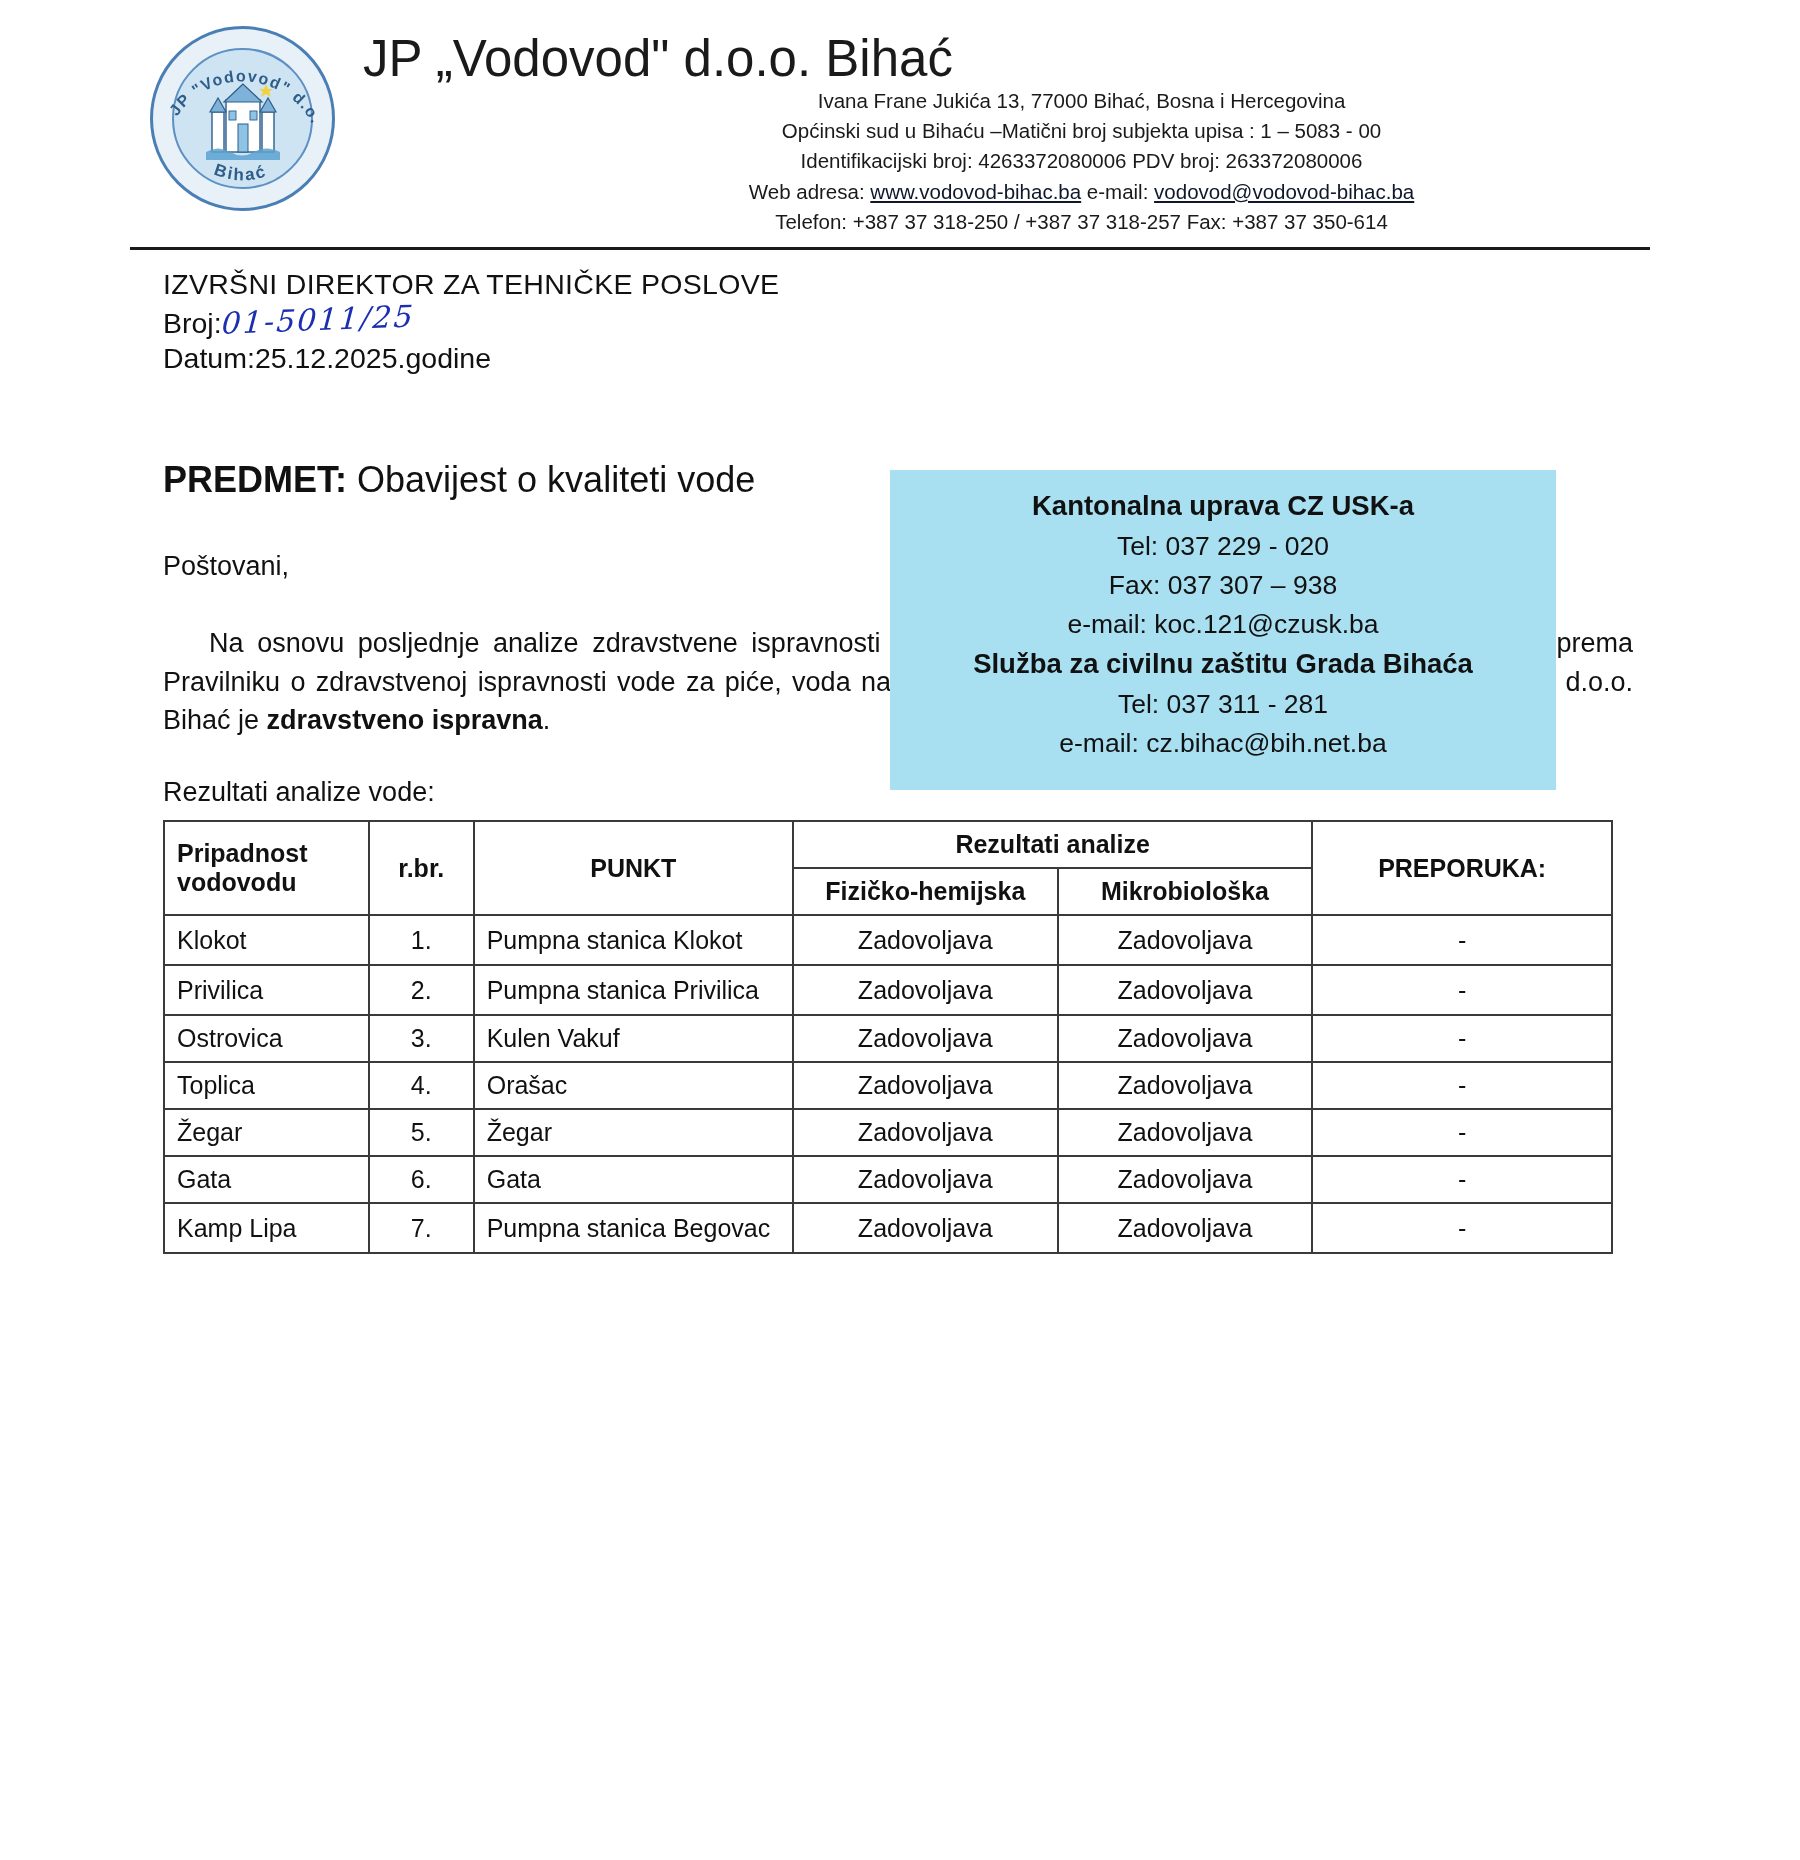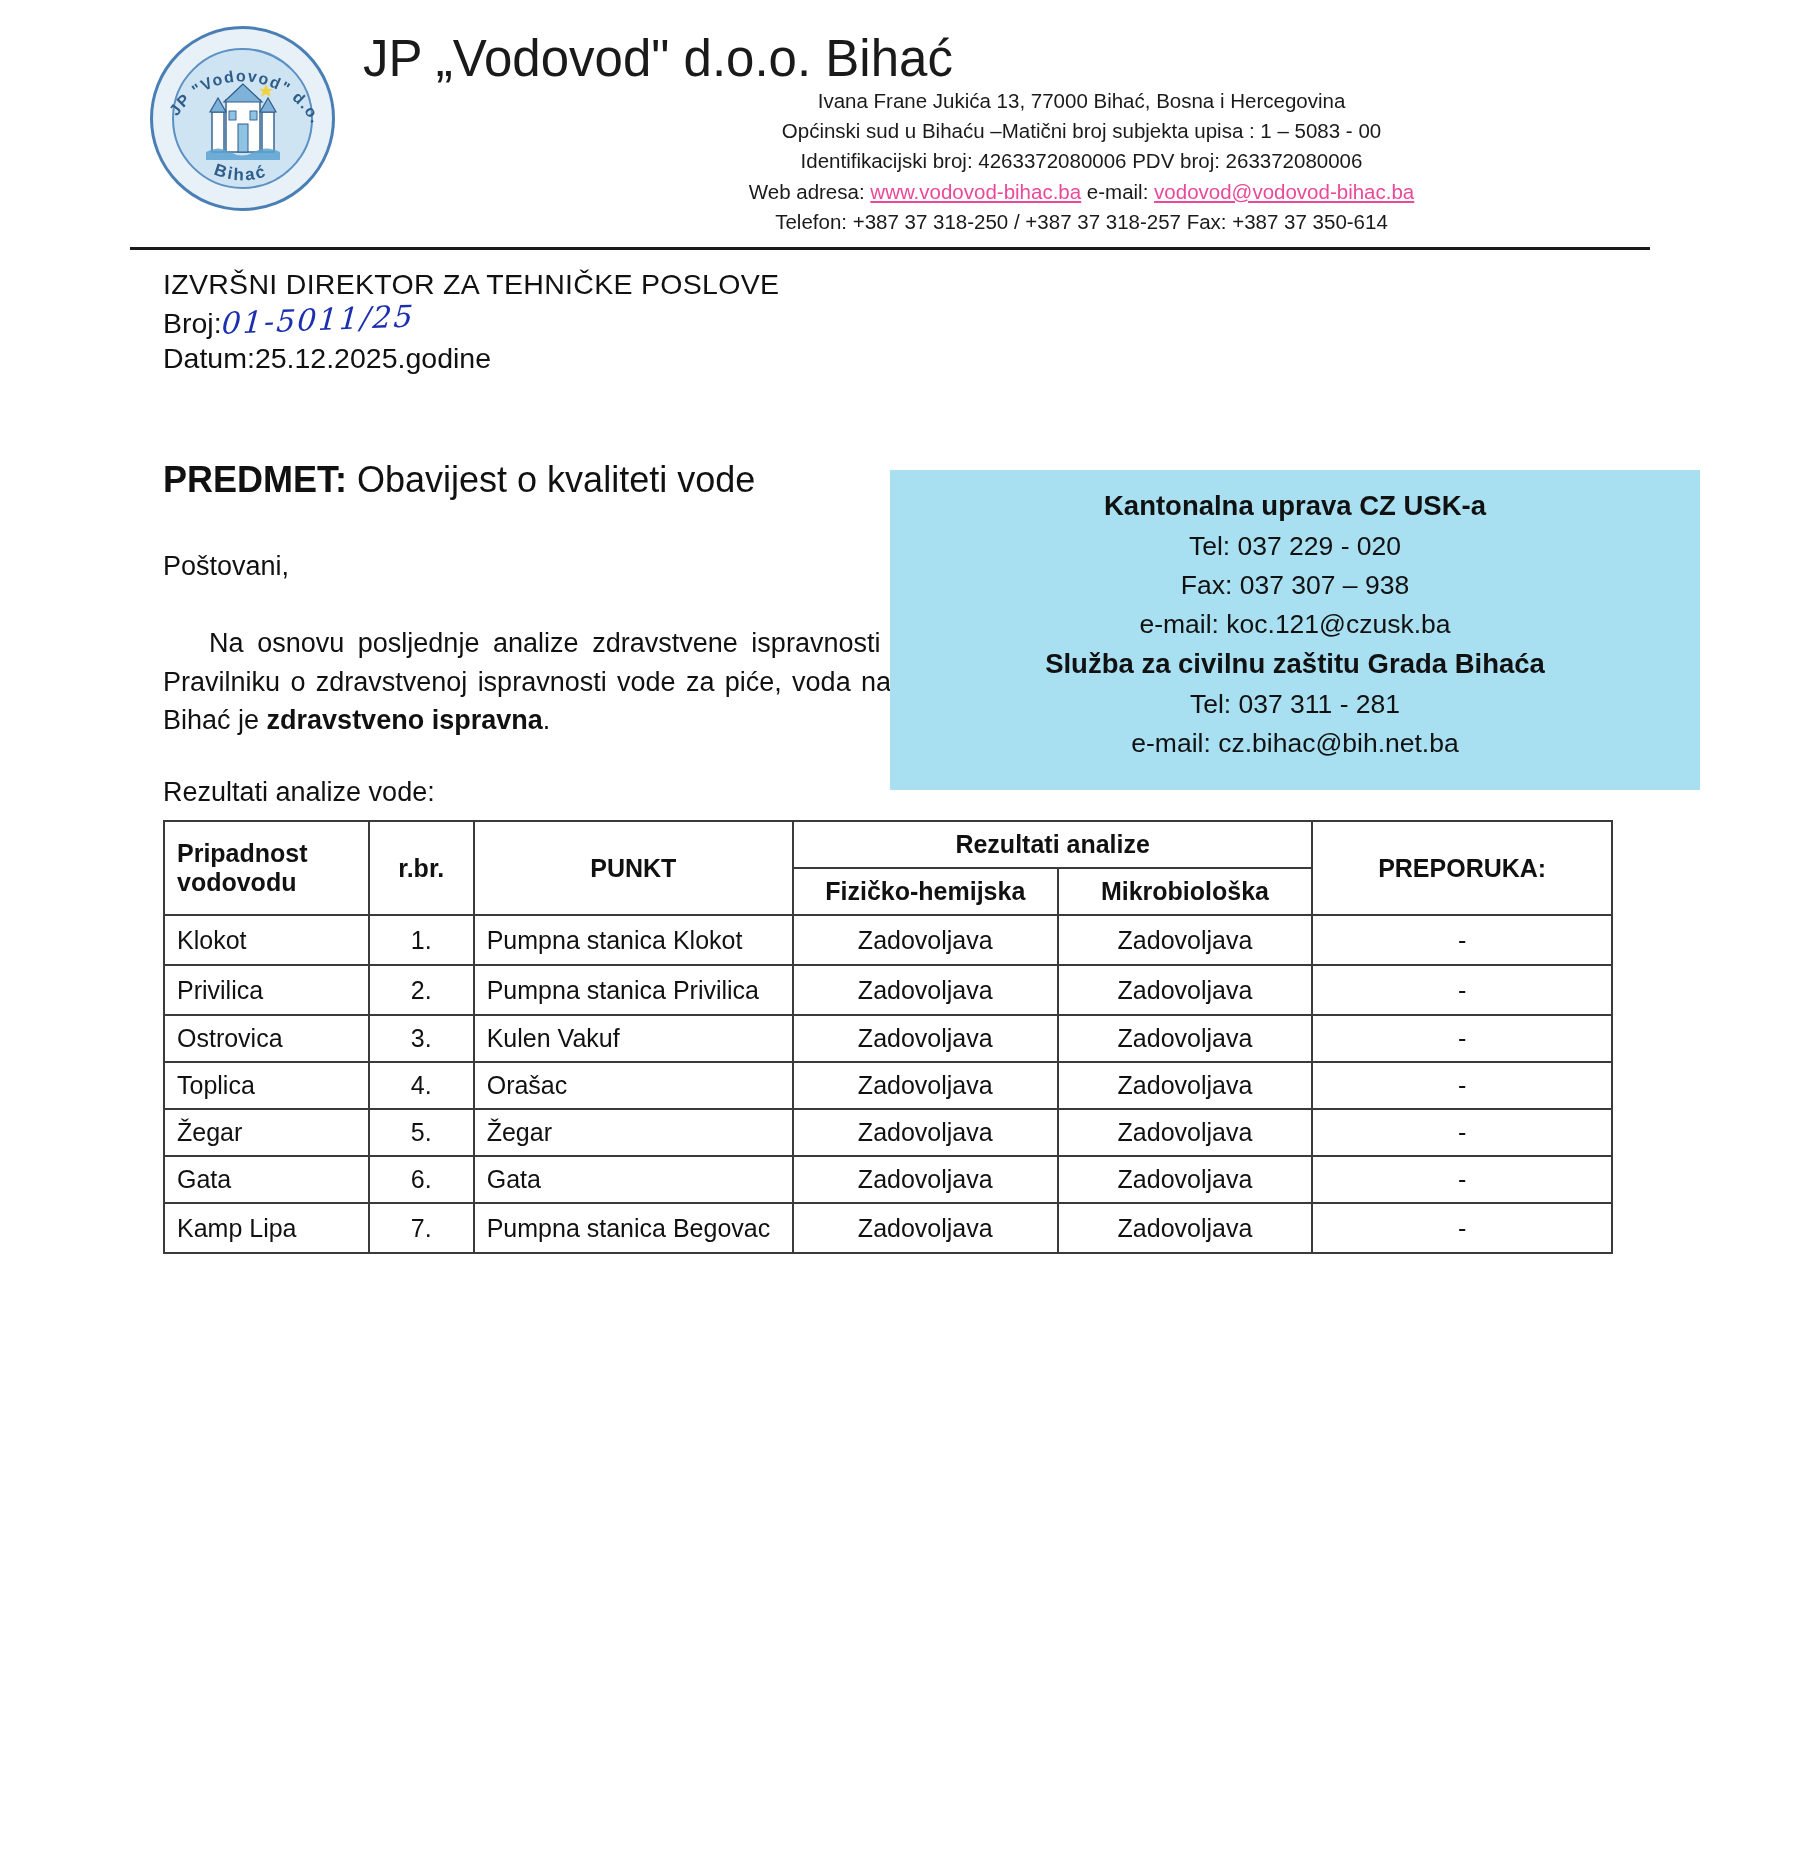--- a/index.html
+++ b/index.html
@@ -79,21 +79,21 @@
     white-space: nowrap;
   }
   .head-line {
     font-size: 20.5px;
     line-height: 1.48;
     color: #1a1a1a;
     white-space: nowrap;
     text-align: center;
   }
   .head-line a, .head-line .link {
-    color: #ec4899;
+    color: #0f172a;
     text-decoration: underline;
   }
   .head-rule {
     margin: 10px 0 0 130px;
     width: 1520px;
     height: 3px;
     background: #1a1a1a;
   }
 
   
@@ -123,21 +123,21 @@
     letter-spacing: 2px;
     position: relative;
     top: -3px;
   }
 
   
   .czbox {
     position: absolute;
     left: 890px;
     top: 470px;
-    width: 810px;
+    width: 666px;
     height: 320px;
     background: #a8e0f2;
     text-align: center;
     padding-top: 16px;
   }
   .czbox .ln {
     font-size: 26.5px;
     line-height: 1.48;
     color: #111;
   }

